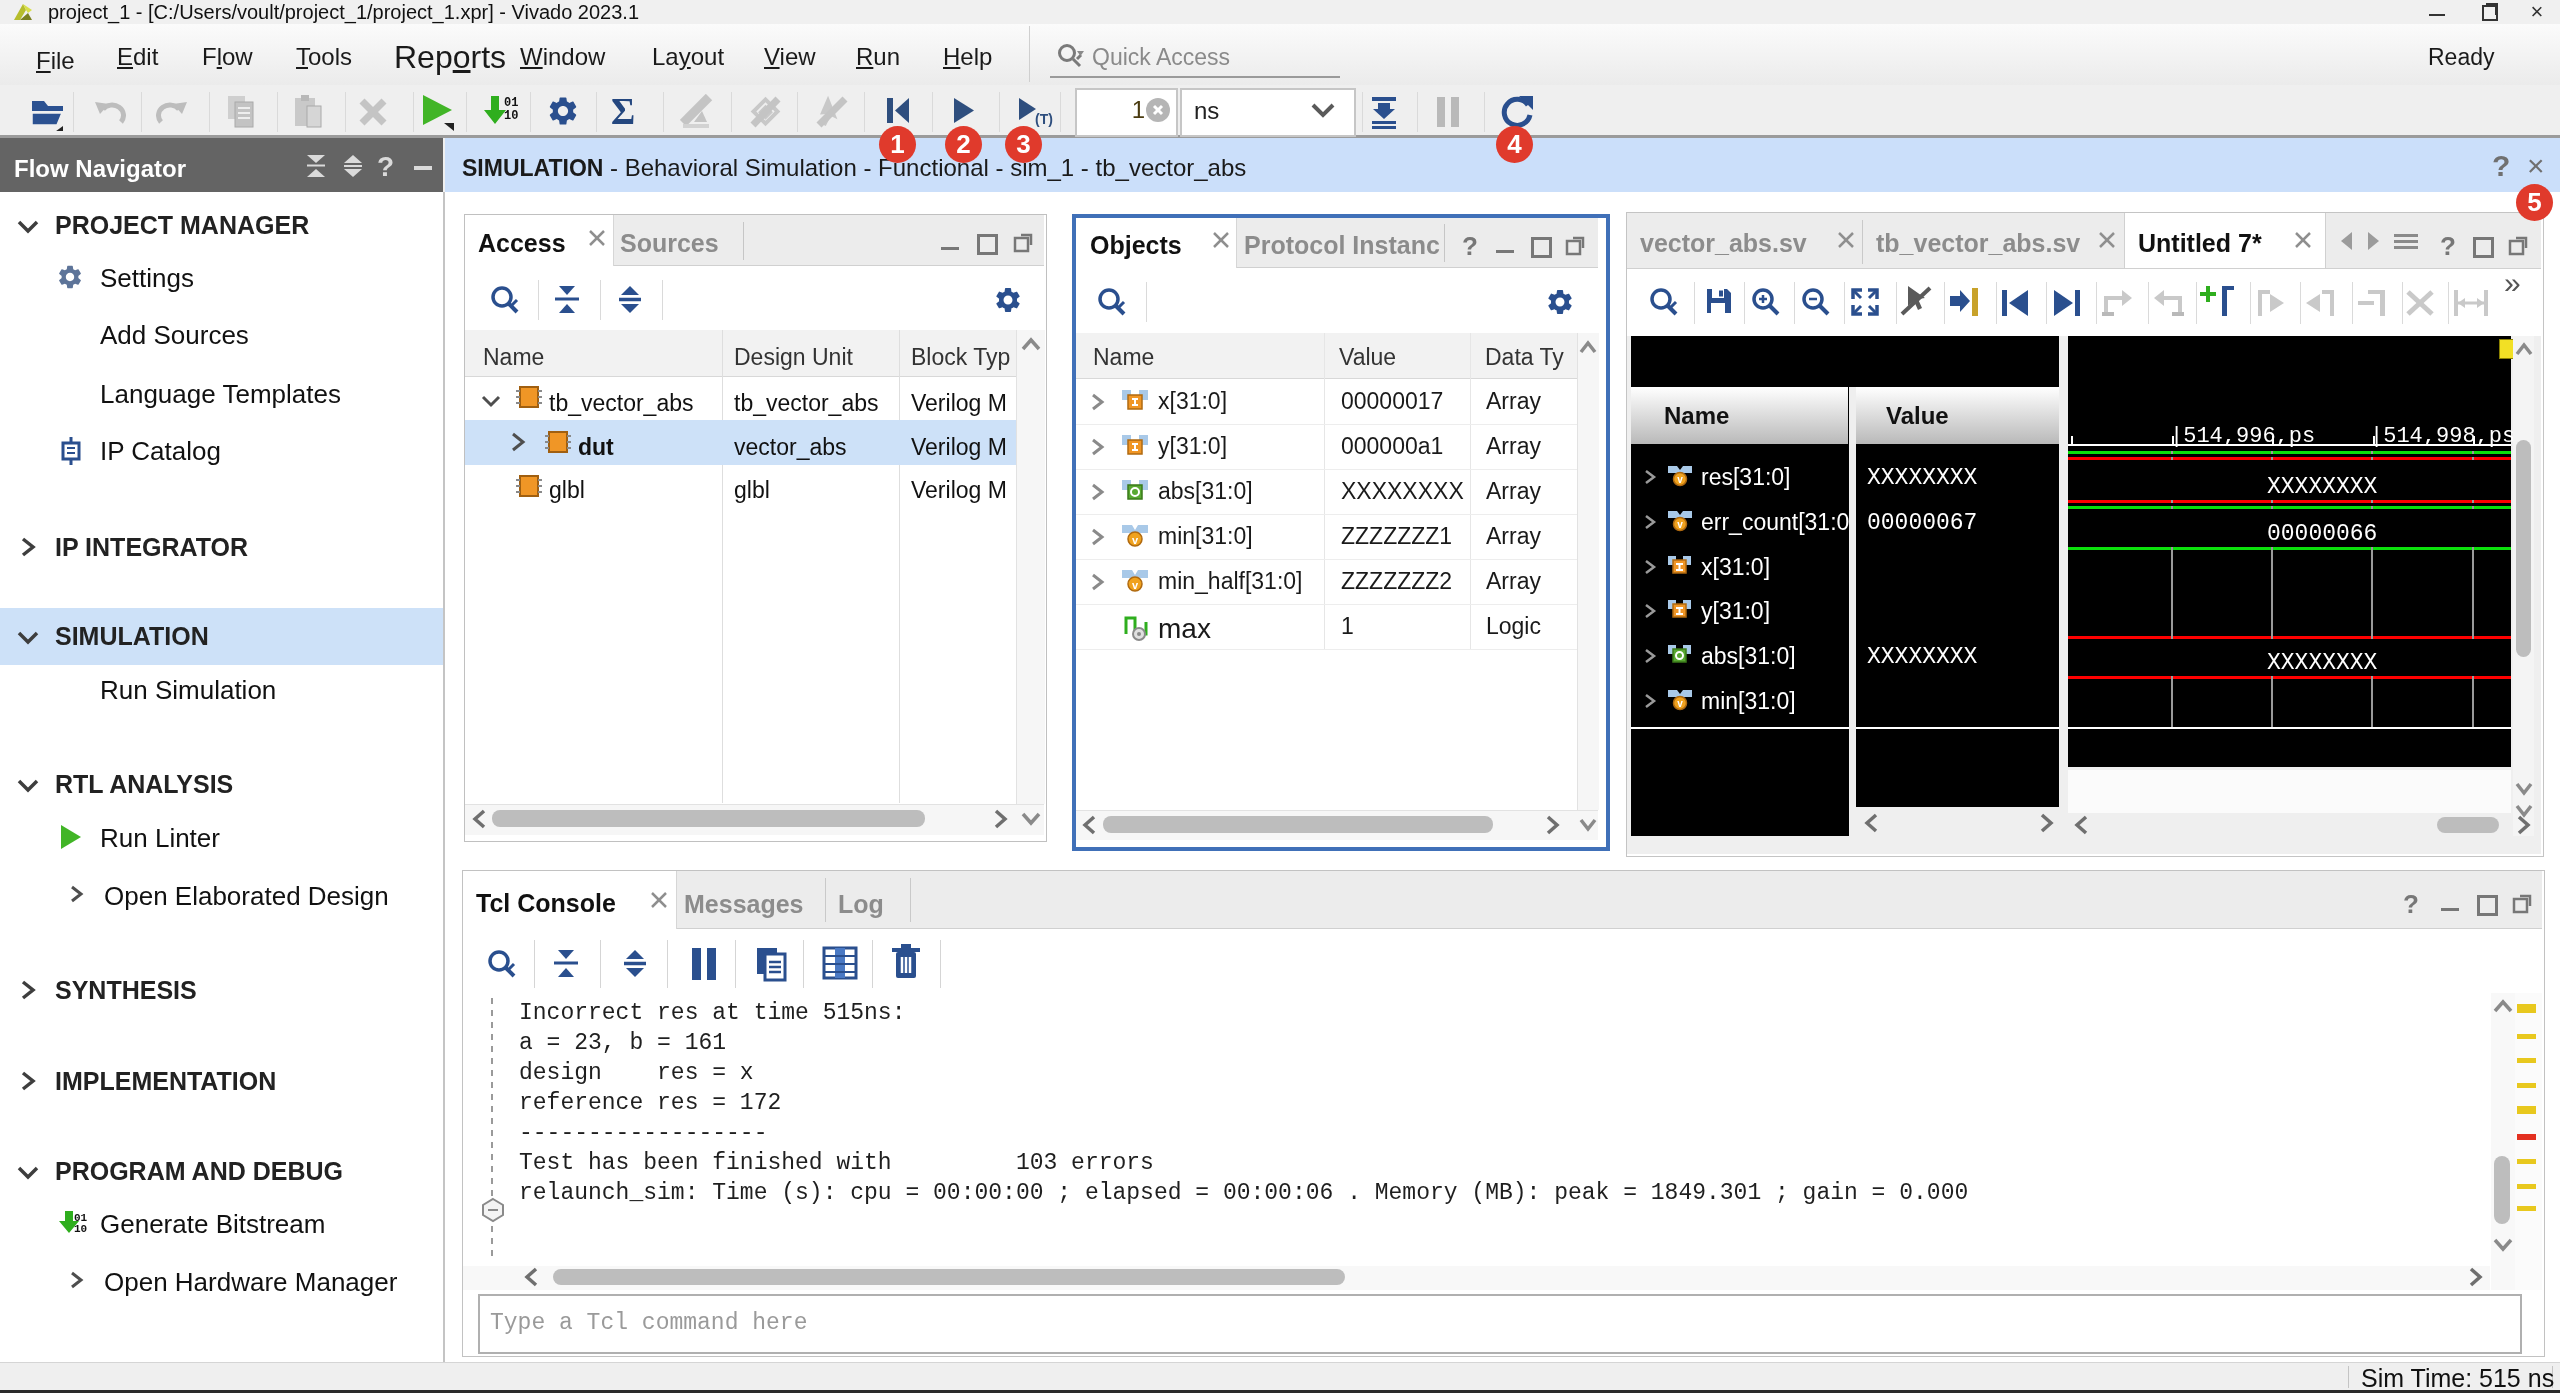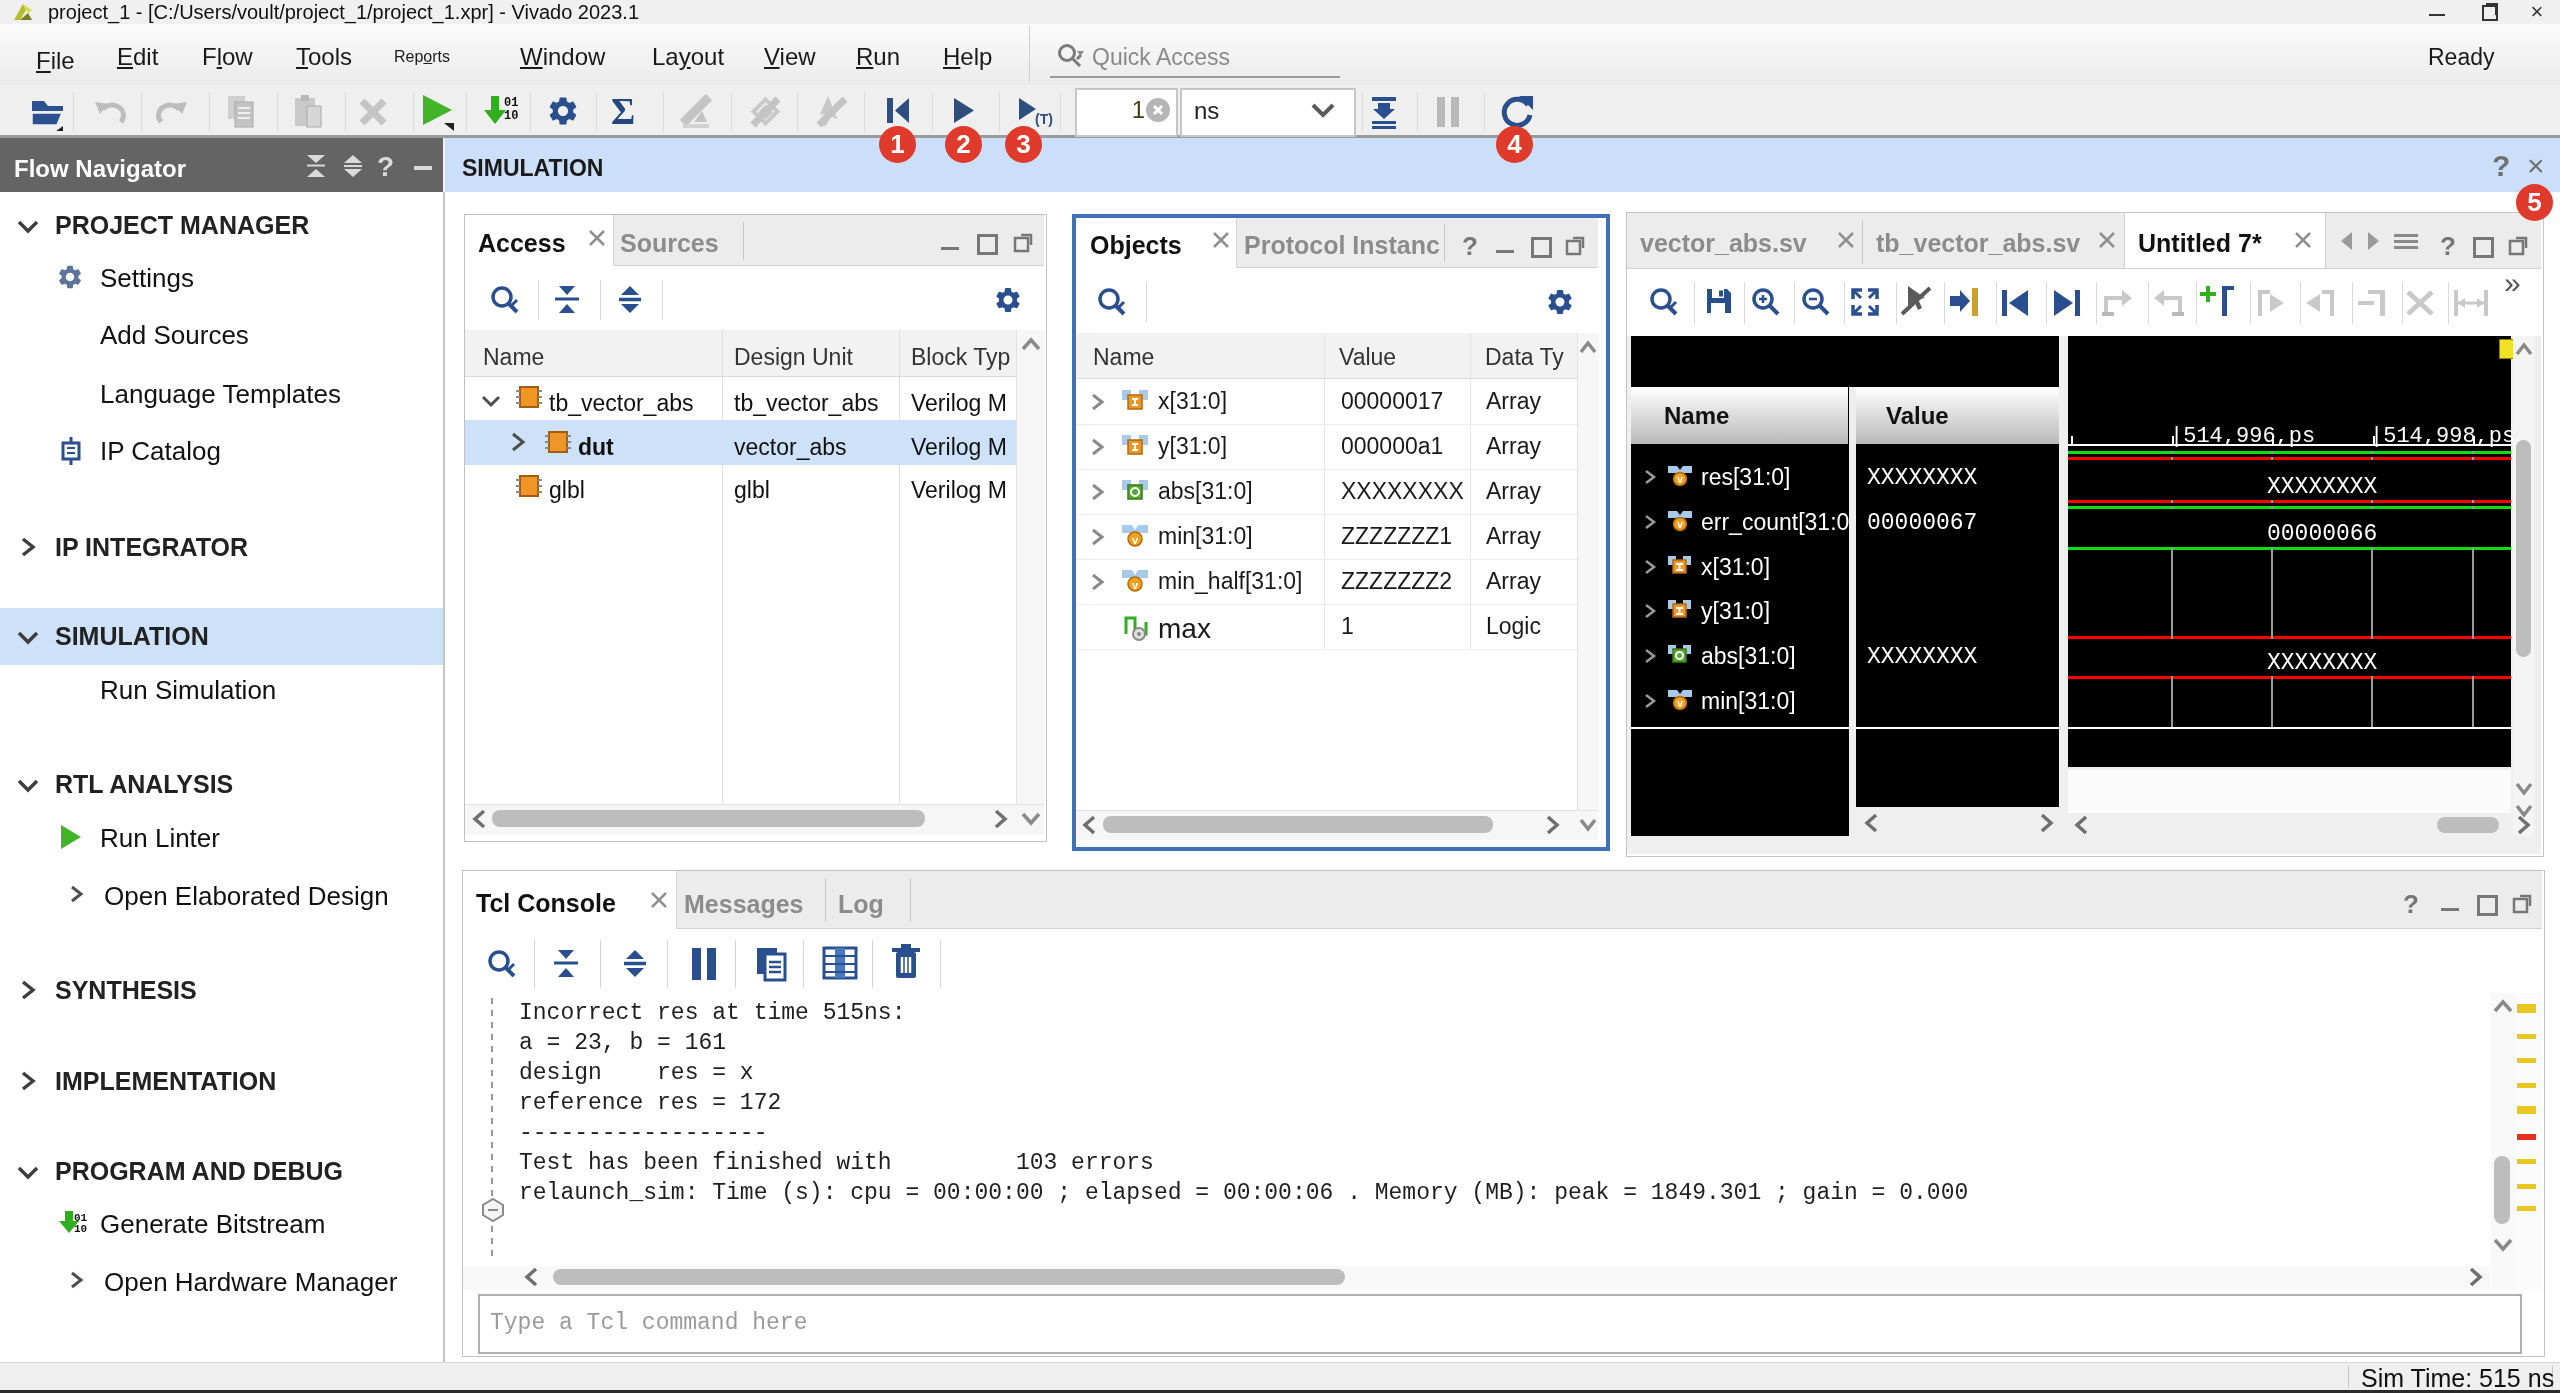--- a/index.html
+++ b/index.html
@@ -31,21 +31,21 @@
       <div style="position:absolute;left:13px;top:3px;width:12px;height:3px;background:#333"></div>
       <div style="position:absolute;left:22px;top:3px;width:3px;height:12px;background:#333"></div>
     </div>
 <div class="a" style="left:2521px;top:0px;width:32px;height:23px;font-size:22px;color:#333;text-align:center;line-height:23px">×</div>
 
 <div class="a" style="left:0;top:24px;width:2560px;height:61px;background:linear-gradient(#fbfbfb,#ebebeb)"></div>
 <div class="a" style="top:46px;height:30px;font-size:24px;line-height:30px;left:36px"><u>F</u>ile</div>
 <div class="a" style="top:42px;height:30px;font-size:24px;line-height:30px;left:117px"><u>E</u>dit</div>
 <div class="a" style="top:42px;height:30px;font-size:24px;line-height:30px;left:202px">F<u>l</u>ow</div>
 <div class="a" style="top:42px;height:30px;font-size:24px;line-height:30px;left:296px"><u>T</u>ools</div>
-<div class="a" style="top:42px;height:30px;font-size:16px;line-height:30px;left:394px">Rep<u>o</u>rts</div>
+<div class="a" style="top:42px;height:30px;font-size:32px;line-height:30px;left:394px">Rep<u>o</u>rts</div>
 <div class="a" style="top:42px;height:30px;font-size:24px;line-height:30px;left:520px"><u>W</u>indow</div>
 <div class="a" style="top:42px;height:30px;font-size:24px;line-height:30px;left:652px">La<u>y</u>out</div>
 <div class="a" style="top:42px;height:30px;font-size:24px;line-height:30px;left:764px"><u>V</u>iew</div>
 <div class="a" style="top:42px;height:30px;font-size:24px;line-height:30px;left:856px"><u>R</u>un</div>
 <div class="a" style="top:42px;height:30px;font-size:24px;line-height:30px;left:943px"><u>H</u>elp</div>
 <div class="vl" style="left:1029px;top:26px;height:56px;background:#cfcfcf"></div>
 <svg class="a" style="left:1056px;top:42px" width="28" height="28">
       <circle cx="11" cy="11" r="7.5" fill="none" stroke="#7a7a7a" stroke-width="3"></circle>
       <line x1="17" y1="17" x2="24" y2="24" stroke="#7a7a7a" stroke-width="3"></line>
       <line x1="25" y1="13" x2="21" y2="17" stroke="#7a7a7a" stroke-width="3"></line>
@@ -199,20 +199,21 @@
     </svg>
 <svg class="a" style="left:340px;top:153px" width="26" height="26">
       <polygon points="13,2 22,10 4,10" fill="#dadada"></polygon>
       <polygon points="13,24 22,16 4,16" fill="#dadada"></polygon>
       <line x1="4" y1="13" x2="22" y2="13" stroke="#dadada" stroke-width="2"></line>
     </svg>
 <div class="a" style="left:377px;top:151px;font-size:28px;font-weight:bold;color:#dadada">?</div>
 <div class="a" style="left:414px;top:166px;width:18px;height:4px;background:#dadada"></div>
 <div class="a" style="left:445px;top:138px;width:2115px;height:54px;background:#cbdffa"></div>
 <div class="a b" style="left:462px;top:154px;font-size:23px;line-height:28px">SIMULATION</div>
+    <div class="a" style="left:610px;top:153px;font-size:24px;line-height:30px;white-space:nowrap"> - Behavioral Simulation - Functional - sim_1 - tb_vector_abs</div>
 <div class="a" style="left:2492px;top:149px;font-size:30px;font-weight:bold;color:#707070">?</div>
 <div class="a" style="left:2527px;top:149px;font-size:30px;color:#707070">×</div>
 <div class="rc" style="left:2516px;top:184px">5</div>
 
 <div class="a" style="left:0;top:192px;width:2560px;height:1170px;background:#fff"></div>
 <div class="a" style="left:0;top:192px;width:443px;height:1170px;background:#fff;border-right:2px solid #c4c4c4"></div>
 
 <svg class="a" style="left:16px;top:216px" width="24" height="20">
       <polyline points="3,6 12,15 21,6" fill="none" stroke="#3e3e3e" stroke-width="3.5"></polyline>
     </svg>

